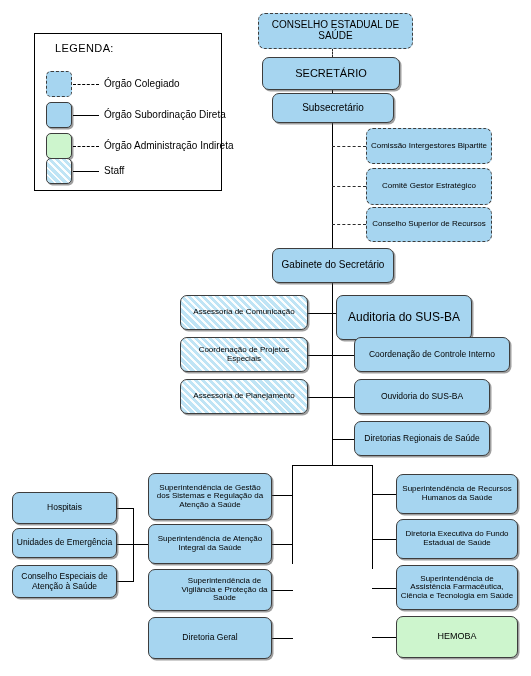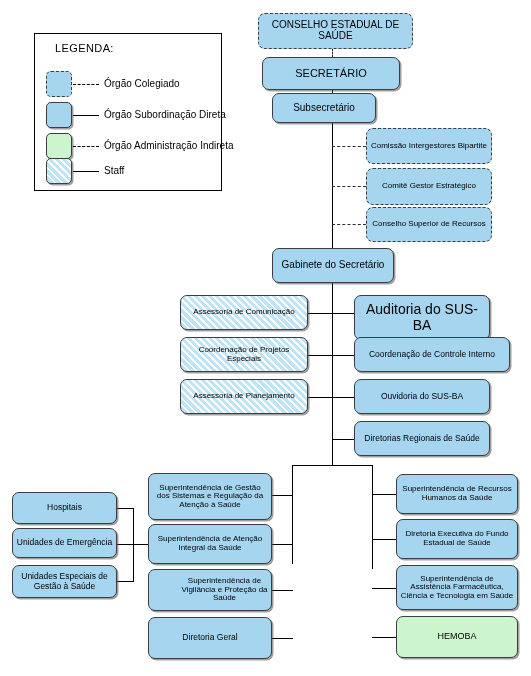--- a/index.html
+++ b/index.html
@@ -205,21 +205,21 @@
   <div class="ln ln-h" style="left:133px; top:544px; width:16px;"></div>
 
   <div class="node n-colegiado" style="left:258px; top:13px; width:155px; height:36px; font-size:10px;">
     <span>CONSELHO ESTADUAL DE SAÚDE</span>
   </div>
 
   <div class="node n-direct" style="left:262px; top:57px; width:138px; height:33px; font-size:11px;">
     <span>SECRETÁRIO</span>
   </div>
 
-  <div class="node n-direct" style="left:272px; top:93px; width:104px; height:30px; font-size:10px;">
+  <div class="node n-direct" style="left:272px; top:93px; width:122px; height:30px; font-size:10px;">
     <span>Subsecretário</span>
   </div>
 
   <div class="node n-colegiado" style="left:366px; top:128px; width:126px; height:36px; font-size:8px;">
     <span>Comissão Intergestores Bipartite</span>
   </div>
 
   <div class="node n-colegiado" style="left:366px; top:168px; width:126px; height:37px; font-size:8px;">
     <span>Comitê Gestor Estratégico</span>
   </div>
@@ -237,21 +237,21 @@
   </div>
 
   <div class="node n-staff" style="left:180px; top:337px; width:128px; height:35px; font-size:8px;">
     <span>Coordenação de Projetos Especiais</span>
   </div>
 
   <div class="node n-staff" style="left:180px; top:379px; width:128px; height:35px; font-size:8px;">
     <span>Assessoria de Planejamento</span>
   </div>
 
-  <div class="node n-direct" style="left:354px; top:295px; width:136px; height:45px; font-size:14px;">
+  <div class="node n-direct" style="left:336px; top:295px; width:136px; height:45px; font-size:12px;">
     <span>Auditoria do SUS-BA</span>
   </div>
 
   <div class="node n-direct" style="left:354px; top:337px; width:156px; height:35px; font-size:8.5px;">
     <span>Coordenação de Controle Interno</span>
   </div>
 
   <div class="node n-direct" style="left:354px; top:379px; width:136px; height:35px; font-size:8.5px;">
     <span>Ouvidoria do SUS-BA</span>
   </div>
@@ -262,21 +262,21 @@
 
   <div class="node n-direct" style="left:12px; top:492px; width:105px; height:32px; font-size:8.5px;">
     <span>Hospitais</span>
   </div>
 
   <div class="node n-direct" style="left:12px; top:528px; width:105px; height:30px; font-size:8.5px;">
     <span>Unidades de Emergência</span>
   </div>
 
   <div class="node n-direct" style="left:12px; top:565px; width:105px; height:33px; font-size:8.5px;">
-    <span>Unidades Especiais de Gestão à Saúde</span>
+    <span>Conselho Especiais de Atenção à Saúde</span>
   </div>
 
   <div class="node n-direct" style="left:148px; top:473px; width:124px; height:47px; font-size:8px;">
     <span>Superintendência de Gestão dos Sistemas e Regulação da Atenção à Saúde</span>
   </div>
 
   <div class="node n-direct" style="left:148px; top:524px; width:124px; height:40px; font-size:8px;">
     <span>Superintendência de Atenção Integral da Saúde</span>
   </div>
 

